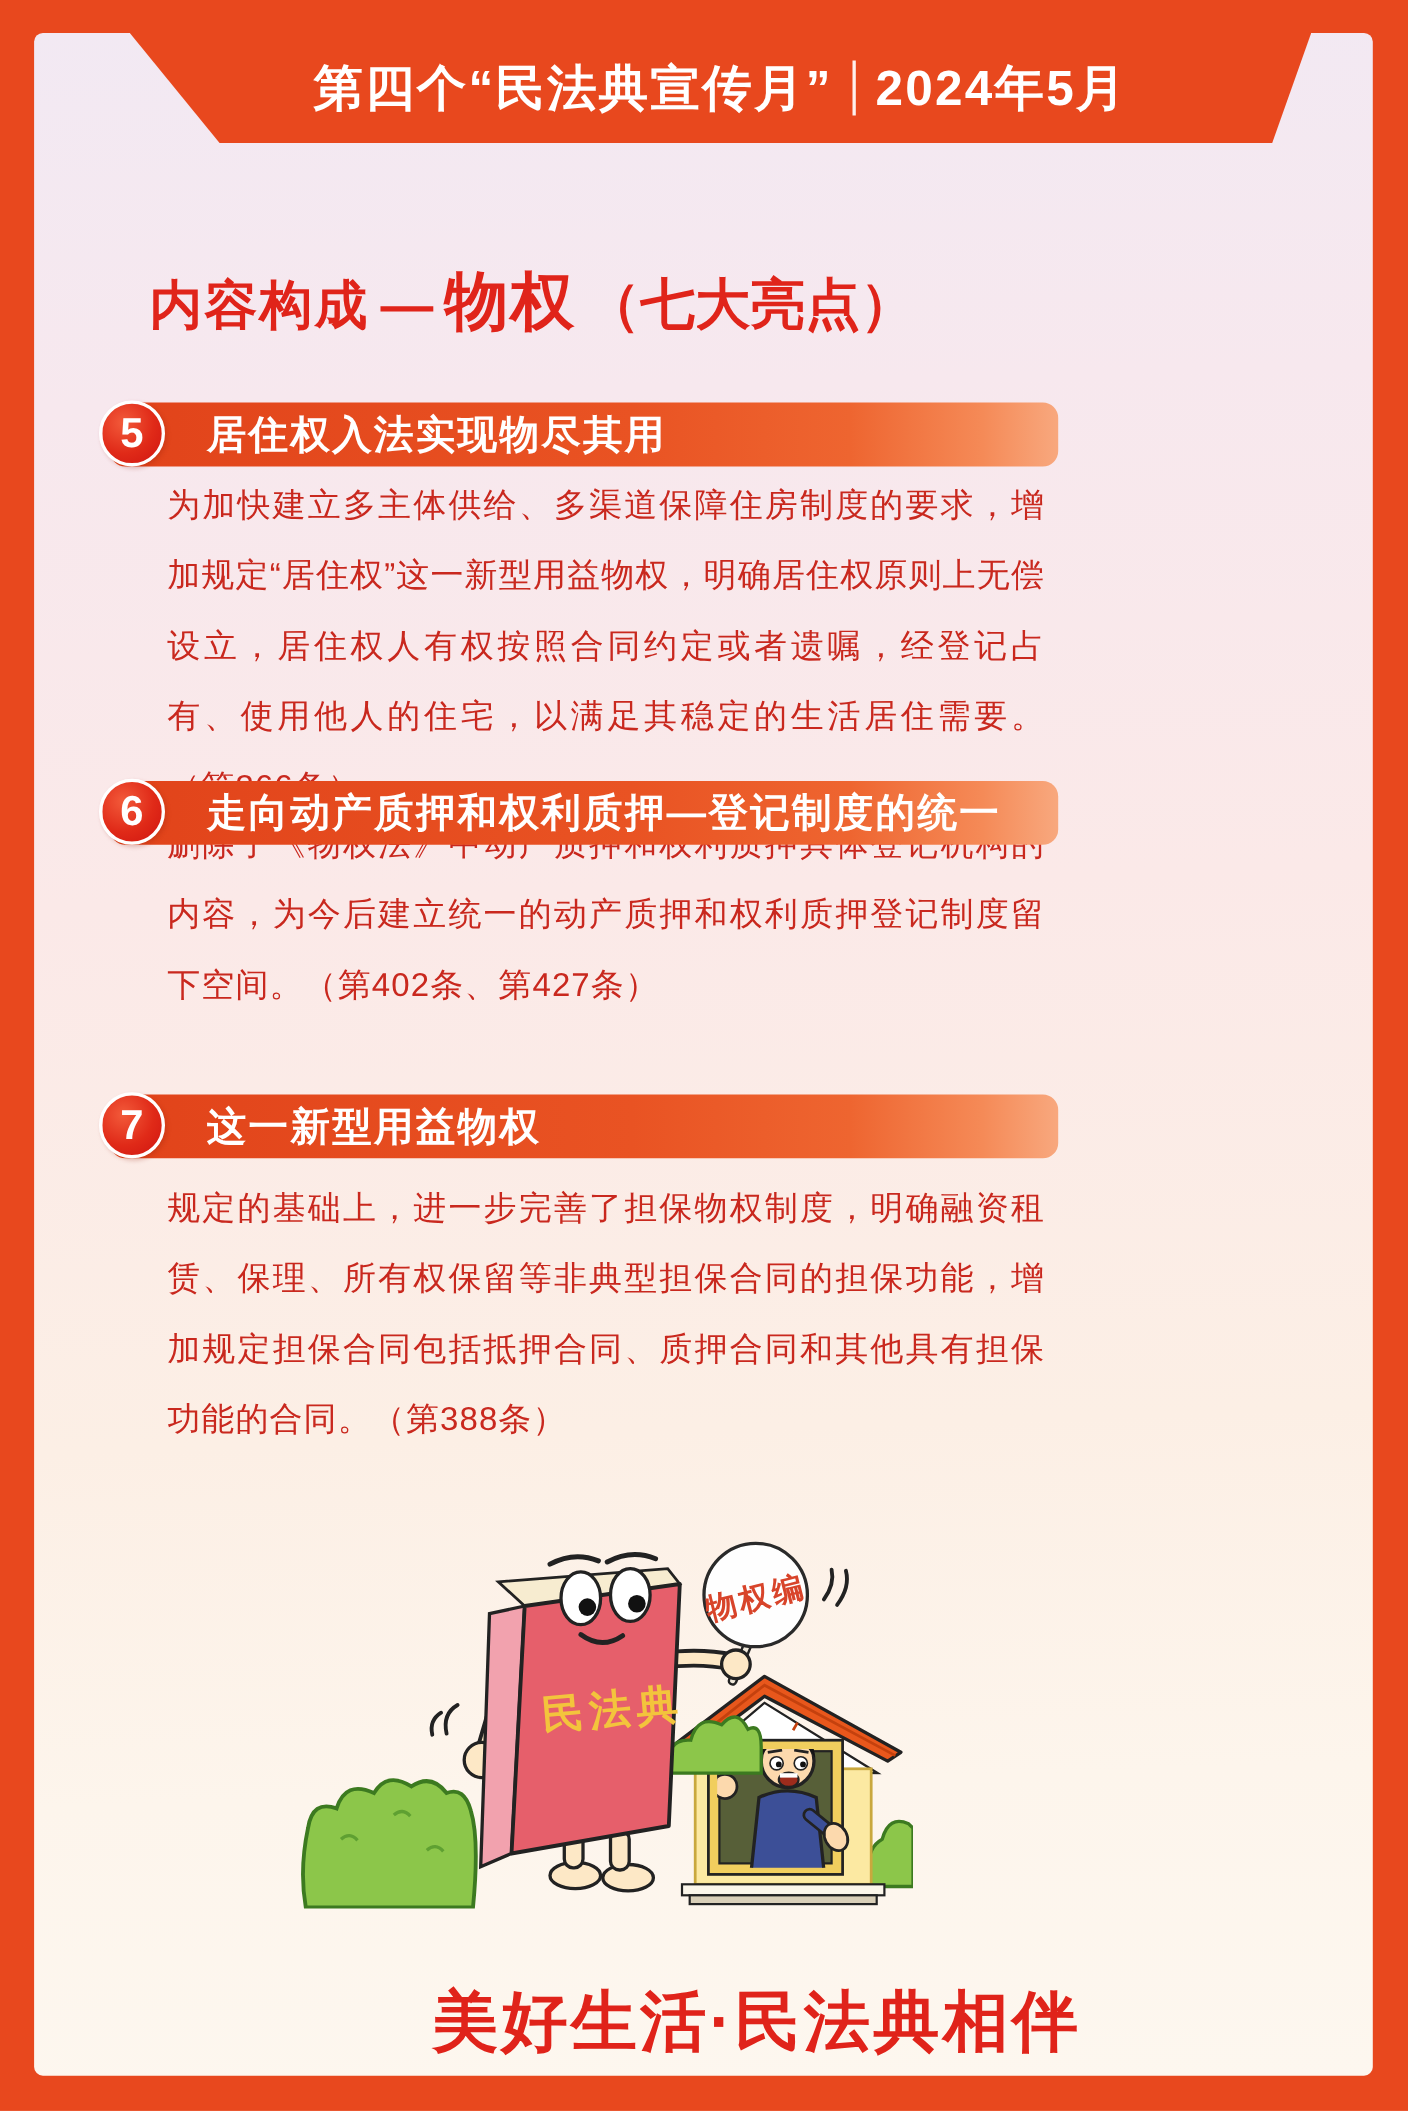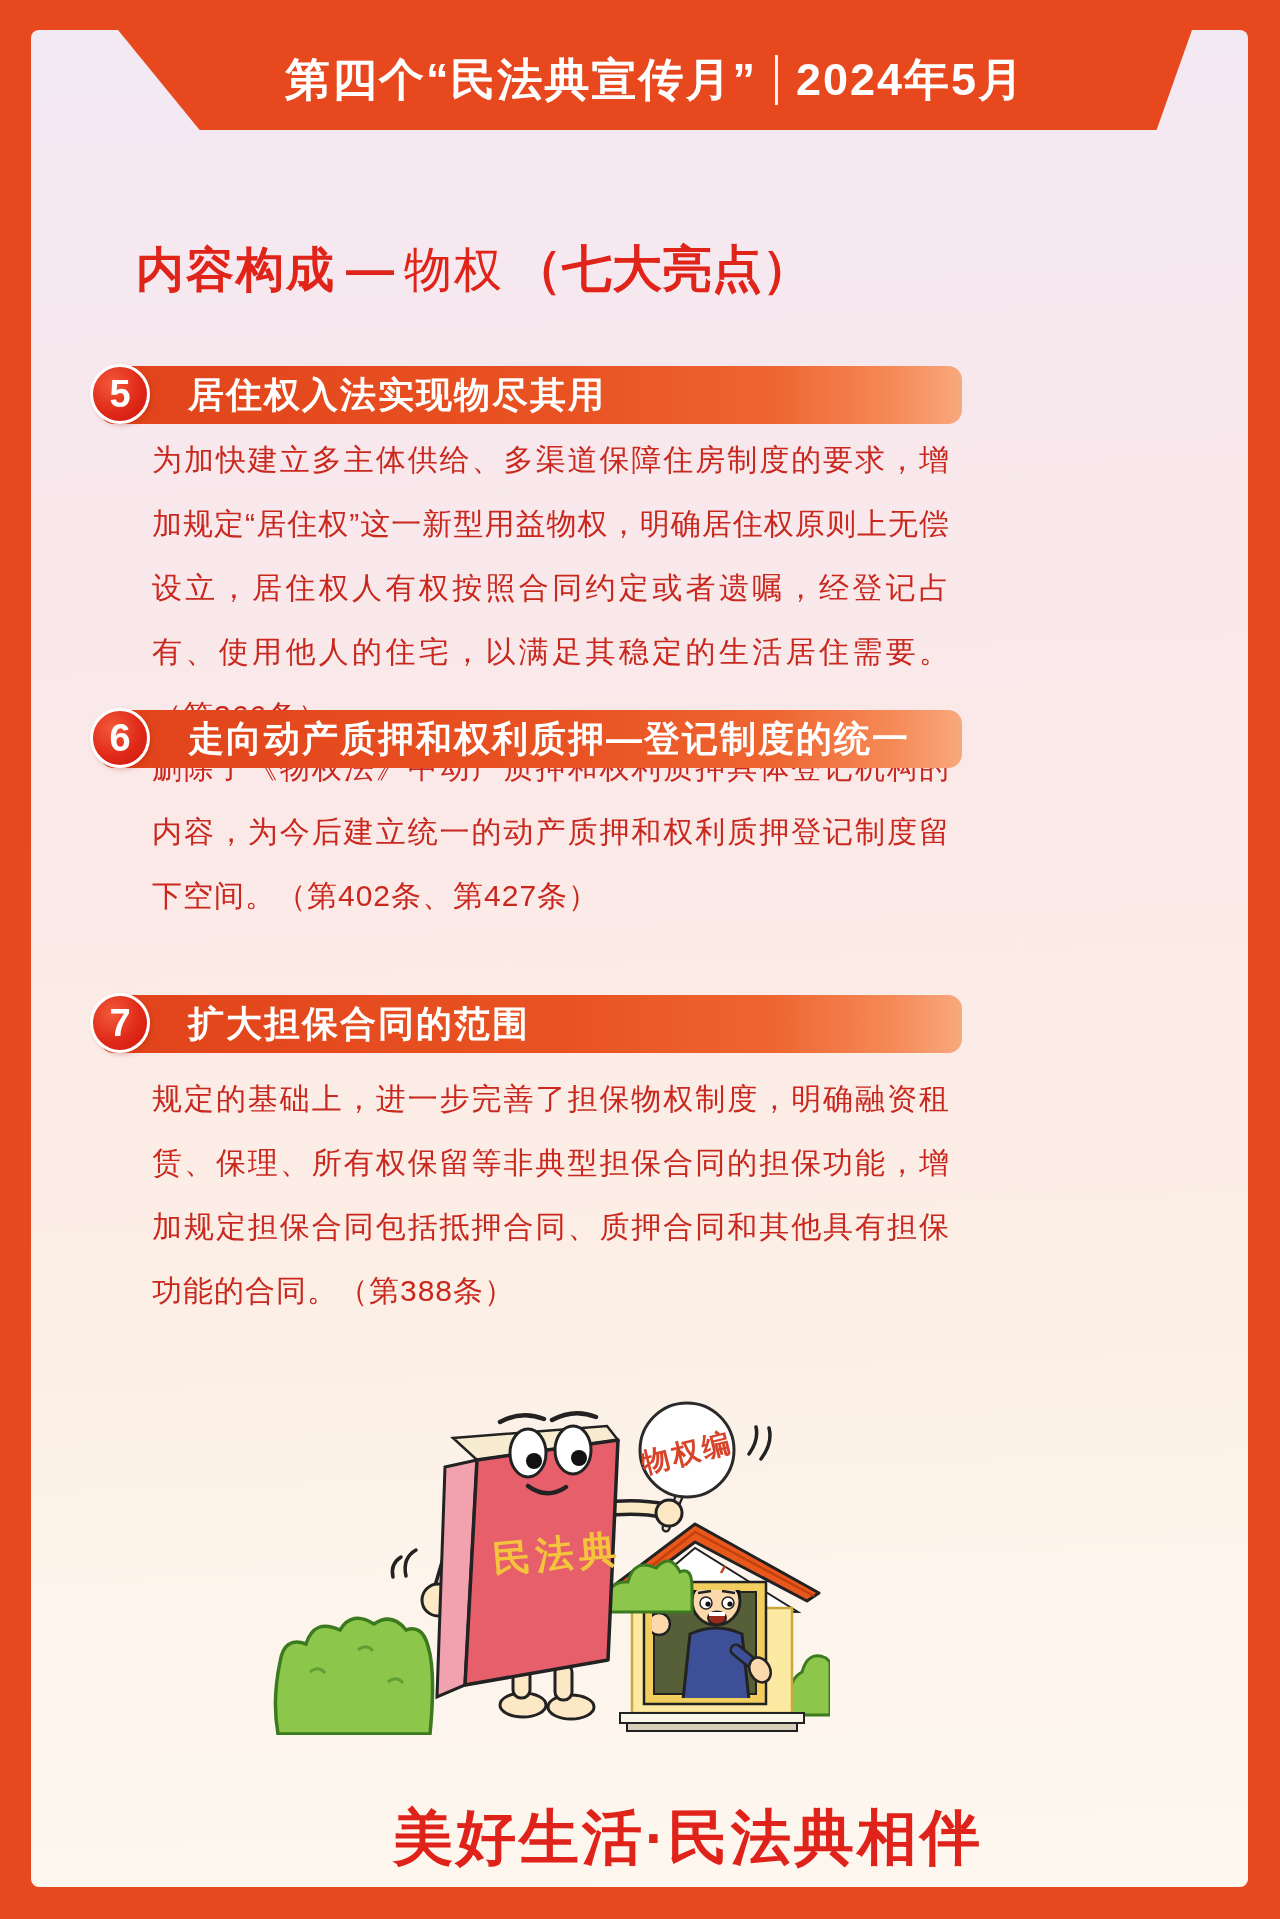--- a/index.html
+++ b/index.html
@@ -7,21 +7,21 @@
   .poster{position:relative;width:1280px;height:1919px;background:#e8481e;overflow:hidden;}
   .content-bg{position:absolute;left:31px;top:30px;right:32px;bottom:32px;border-radius:8px;
     background:linear-gradient(178deg,#f2e9f3 0%,#f7e8ee 18%,#fbe9e8 42%,#fcefe5 68%,#fdf5ec 85%,#fdf7ef 100%);}
   .header-banner{position:absolute;left:118px;top:30px;width:1074px;height:100px;background:#e8481e;
     clip-path:polygon(0 0,100% 0,96.7% 100%,7.6% 100%);display:flex;align-items:center;justify-content:center;z-index:5;}
   .header-banner .ht{color:#fff;font-size:45px;font-weight:bold;letter-spacing:2px;}
   .header-divider{display:inline-block;width:3px;height:50px;background:rgba(255,255,255,.92);margin:0 18px;vertical-align:middle;}
   .page-title{position:absolute;left:88px;top:236px;z-index:2;color:#e0241a;white-space:nowrap;}
   .page-title .t1{font-size:48px;font-weight:bold;letter-spacing:2px;margin-left:48px;}
   .page-title .tdash{font-size:48px;font-weight:bold;margin:0 10px;}
-  .page-title .t2{font-size:48px;font-weight:400;letter-spacing:2px;text-align:center;}
+  .page-title .t2{font-size:58px;font-weight:700;letter-spacing:2px;text-align:center;}
   .page-title .t3{font-size:50px;font-weight:bold;margin-left:8px;}
   .sec-banner{position:absolute;left:100px;width:862px;height:58px;border-radius:14px;
     background:linear-gradient(90deg,#e1431a 0%,#e95323 55%,#ee6530 78%,#f58a57 92%,#f8a87e 100%);
     display:flex;align-items:center;z-index:3;}
   .sec-banner .badge{position:absolute;left:-10px;top:-2px;width:60px;height:60px;border-radius:50%;
     background:radial-gradient(circle at 35% 32%,#f25a3a 0%,#e02a18 55%,#cf1410 100%);
     border:3px solid #fff;box-sizing:border-box;display:flex;align-items:center;justify-content:center;
     color:#fff;font-size:38px;font-weight:bold;box-shadow:2px 2px 4px rgba(150,30,10,.25);}
   .sec-banner .htxt{margin-left:88px;color:#fff;font-size:36px;font-weight:bold;letter-spacing:2px;white-space:nowrap;}
   .sec-body{position:absolute;left:152px;width:798px;font-size:30px;line-height:64px;color:#c9281e;
@@ -59,21 +59,21 @@
         <span>6</span>
       </div>
     <span class="htxt">走向动产质押和权利质押—登记制度的统一</span>
   </div>
   <p class="sec-body" style="top:736px;margin:0;">删除了《物权法》中动产质押和权利质押具体登记机构的内容，为今后建立统一的动产质押和权利质押登记制度留下空间。（第402条、第427条）</p>
 
   <div class="sec-banner" style="top:995px;">
     <div class="badge">
         <span>7</span>
       </div>
-    <span class="htxt">扩大担保合同的范围</span>
+    <span class="htxt">这一新型用益物权</span>
   </div>
   <p class="sec-body" style="top:1003px;margin:0;">为优化营商环境提供法治保障，《民法典》在现行物权法规定的基础上，进一步完善了担保物权制度，明确融资租赁、保理、所有权保留等非典型担保合同的担保功能，增加规定担保合同包括抵押合同、质押合同和其他具有担保功能的合同。（第388条）</p>
 
   <svg class="illus" width="560" height="335" viewBox="0 0 560 335">
     <defs>
       <clipPath id="winclip">
           <rect x="382" y="190" width="108" height="108" rx="4"></rect>
         </clipPath>
     </defs>
 

